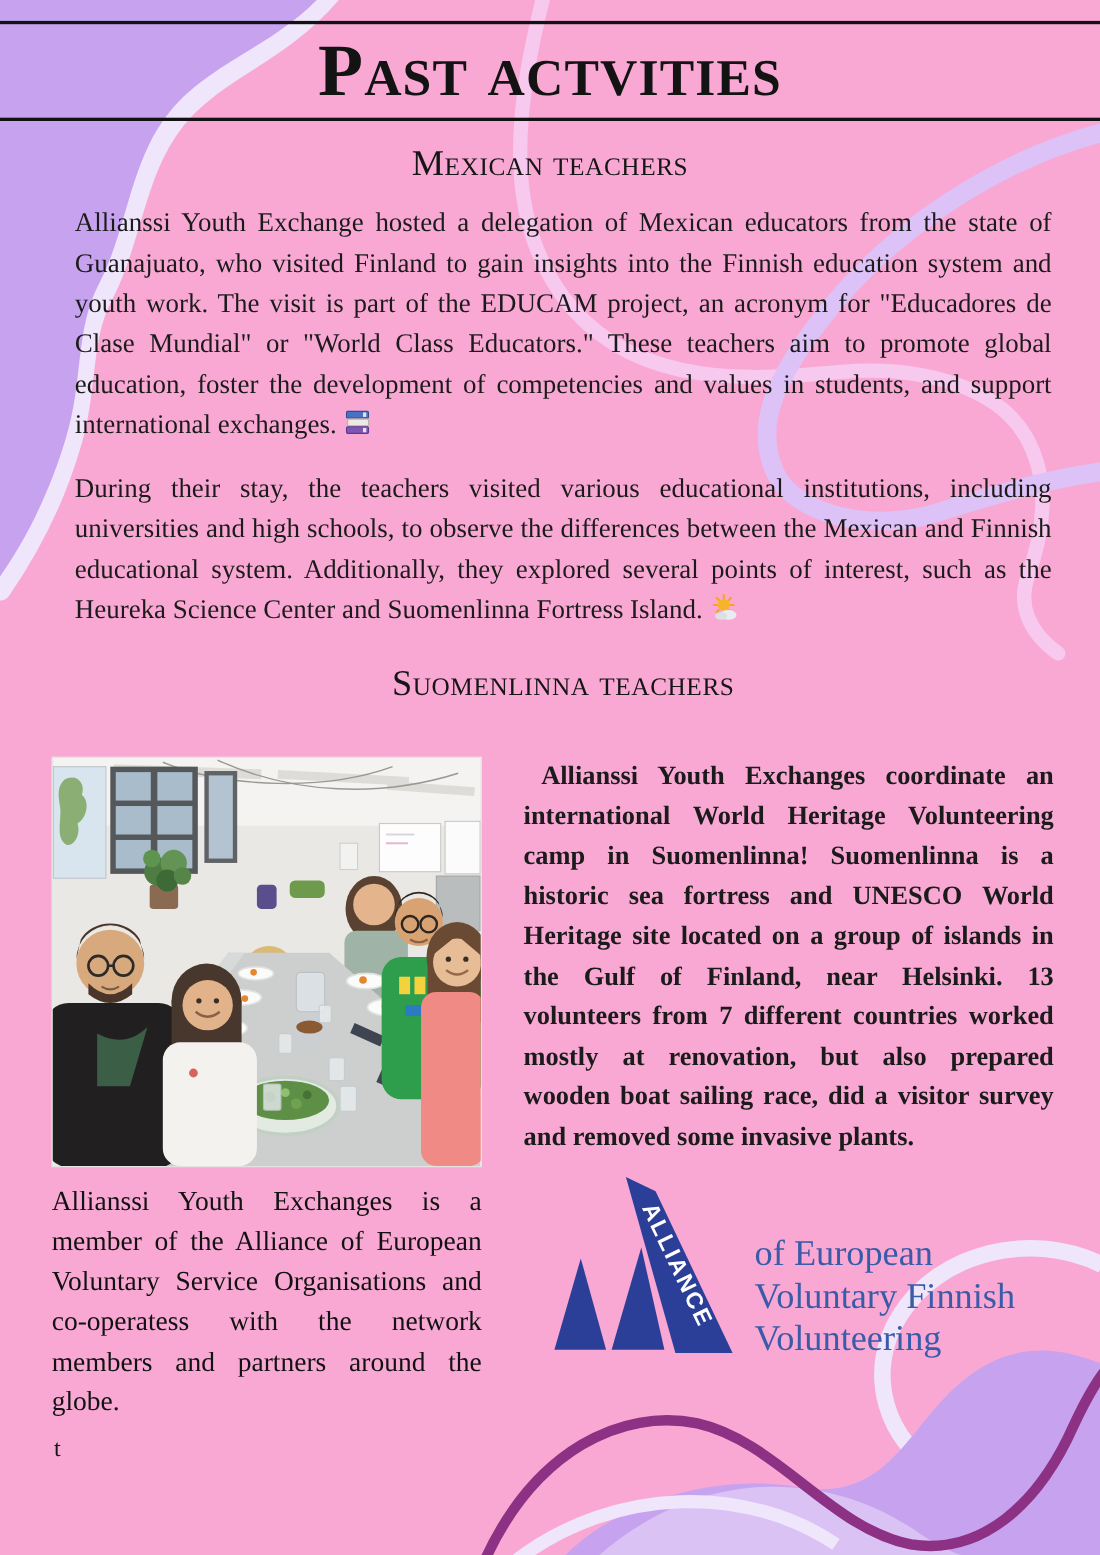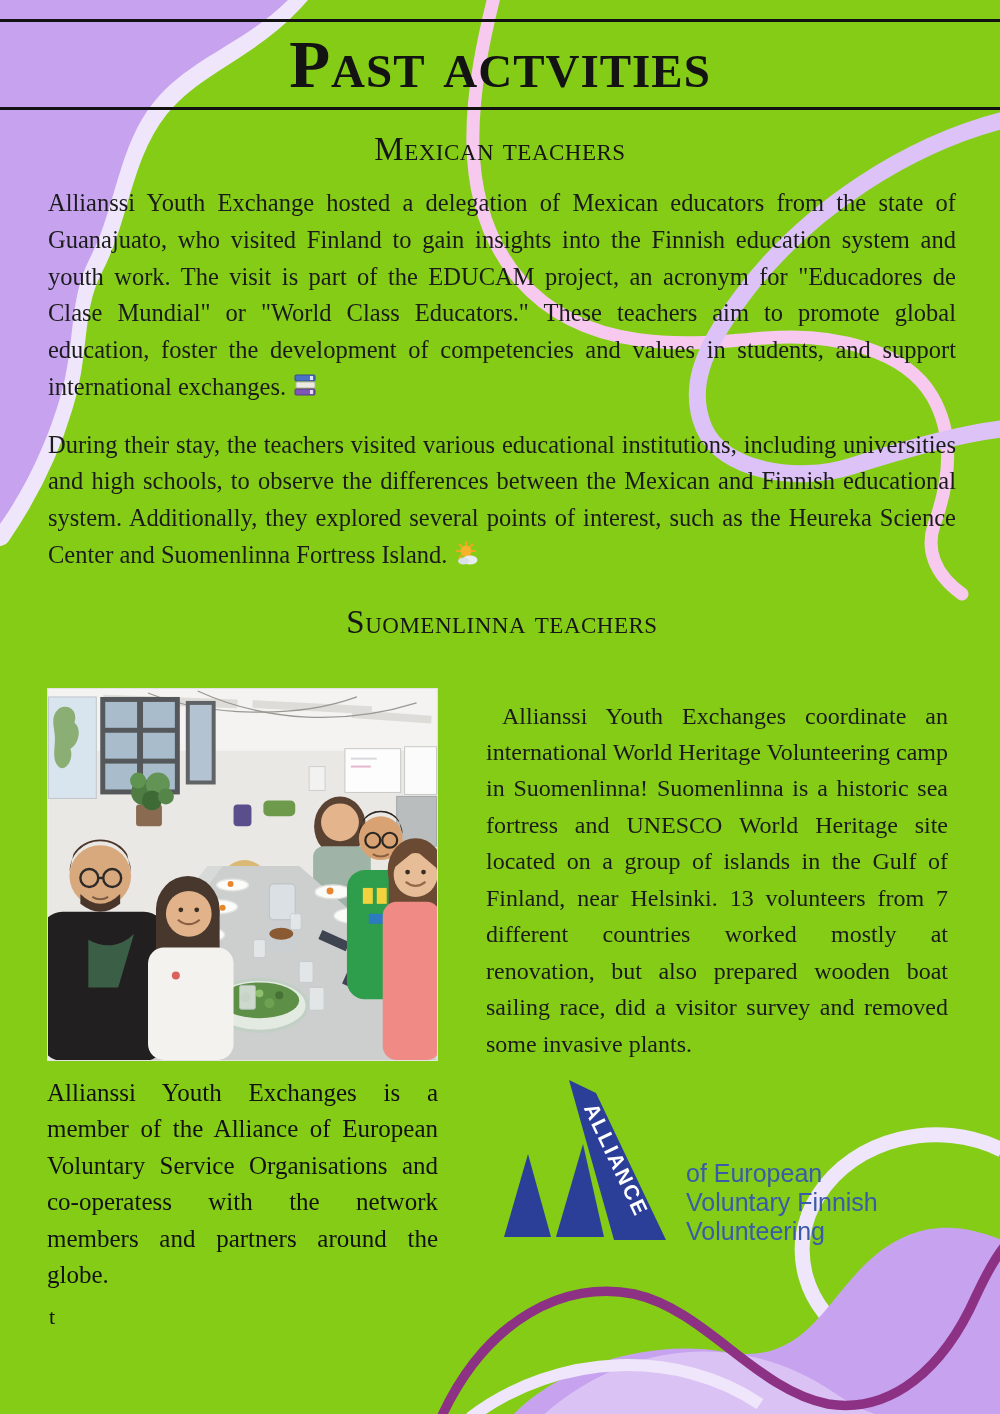--- a/index.html
+++ b/index.html
@@ -8,64 +8,64 @@
     --accent_lavender_faint:#EFE6FB;
     --accent_pink:#F8C9EE;
     --accent_dark_purple:#8C3183;
     --logo_blue:#2B3E98;
     --logo_text_blue:#3A5BA8;
     --ink:#161616;
   }
   html,body{margin:0;padding:0;background:#888;}
   .page{
     position:relative;width:1000px;height:1414px;margin:0 auto;
-    background:#84cc16;overflow:hidden;
+    background:#f9a8d4;overflow:hidden;
     font-family:"Liberation Serif","DejaVu Serif",serif;color:var(--ink);
   }
   .decor{position:absolute;inset:0;z-index:0;pointer-events:none;}
   .content{position:relative;z-index:1;}
   .title-band{
     margin-top:19px;height:85px;
     border-top:3px solid #121212;border-bottom:3px solid #121212;
     display:flex;align-items:center;justify-content:center;
   }
   .page-title{
     font-variant:small-caps;font-weight:700;font-size:67px;line-height:1;
     letter-spacing:1px;color:#131313;
   }
   .section-heading{
     text-align:center;font-variant:small-caps;font-weight:400;
     font-size:33px;margin:21px 0 0 0;color:#161616;letter-spacing:.5px;
   }
-  .lead-wrap{margin:0 44px 0 48px;}
+  .lead-wrap{margin:0 44px 0 68px;}
   .lead{
     text-align:justify;font-size:24.5px;line-height:1.5;
     margin:17px 0 0 0;color:#1b1b1b;
   }
   .lead + .section-heading{margin-top:26px;}
   .emoji{display:inline-block;vertical-align:-4px;margin-left:6px;}
   .two-col{display:flex;gap:38px;margin:47px 42px 0 47px;}
   .col-left{flex:0 0 391px;width:391px;}
   .col-right{flex:1;min-width:0;}
   .photo-fig{margin:0;width:391px;height:373px;border:1px solid #E3E3E3;box-sizing:border-box;background:#EFEDEA;}
   .photo-fig svg{display:block;width:100%;height:100%;}
   .col-text{
-    text-align:justify;font-size:24px;line-height:1.52;margin:10px;
-    text-indent:16px;color:#1b1b1b;
+    text-align:justify;font-size:24px;line-height:1.52;margin:0;
+    text-indent:16px;color:#1b1b1b;font-weight:bold;
   }
   .bold-note{
     font-weight:400;font-size:25px;line-height:1.46;text-align:justify;
     margin:14px 0 0 0;color:#121212;
   }
   .stray{font-size:22px;margin:10px 0 0 2px;}
   .logo-row{display:flex;align-items:flex-end;gap:16px;margin:16px 0 0 12px;}
   .logo-mark{width:182px;height:170px;flex:0 0 182px;}
   .logo-text{
-    font-family:Liberation Sans, sans-serif;
-    font-size:25px;line-height:1.16;color:var(--logo_text_blue);
+    font-family:Liberation Serif, serif;
+    font-size:33px;line-height:1.16;color:var(--logo_text_blue);
     padding-bottom:2px;
   }
   .alliance-word{
     font-family:"Liberation Sans","DejaVu Sans",sans-serif;
     font-weight:700;letter-spacing:2px;fill:#fff;font-size:21px;
   }
 </style>
 </head>
 <body>
 

